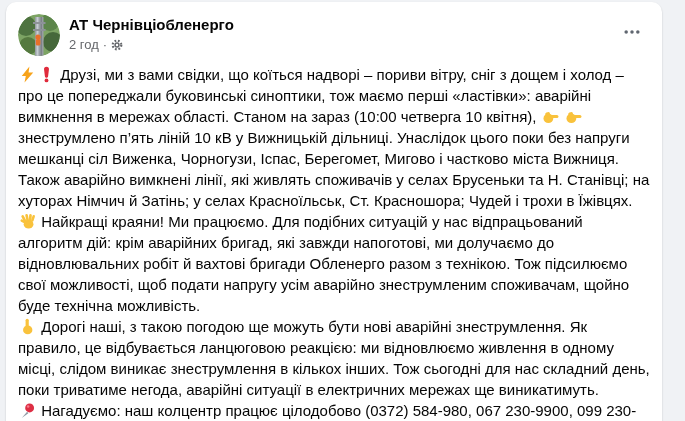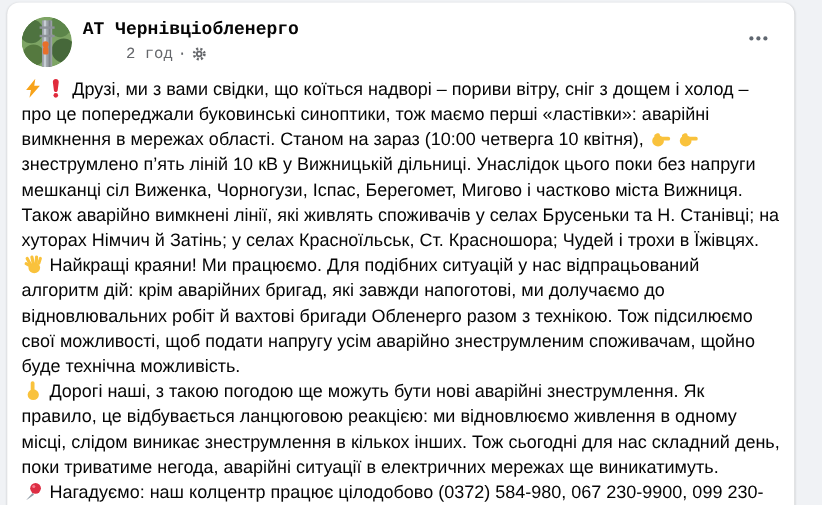--- a/index.html
+++ b/index.html
@@ -16,27 +16,27 @@
   }
   .header{
     display:flex;align-items:flex-start;
     padding:12px 12px 6px 12px;position:relative;
   }
   .avatar{
     width:42px;height:42px;border-radius:50%;overflow:hidden;flex:0 0 42px;
     cursor:pointer;
   }
   .avatar svg{display:block;width:42px;height:42px;}
-  .head-text{margin-left:9px;padding-top:1px;font-family:Liberation Mono, monospace;}
+  .head-text{margin-left:9px;padding-top:1px;}
   .author{
     font-size:15px;font-weight:700;color:#050505;line-height:19px;cursor:pointer;
   }
   .meta{
     display:flex;align-items:center;gap:4px;
-    font-size:13px;color:#65676b;line-height:17px;margin-top:2px;margin-left:36px;
+    font-size:13px;color:#65676b;line-height:17px;margin-top:2px;
   }
   .meta .sep{color:#65676b;}
   .meta .gear{display:inline-block;width:12px;height:12px;}
   .meta .gear svg{display:block;width:12px;height:12px;}
   .more-btn{
     position:absolute;right:14px;top:16px;width:32px;height:32px;
     display:flex;align-items:center;justify-content:center;
     border-radius:50%;cursor:pointer;
   }
   .more-btn svg{width:20px;height:20px;fill:#606770;}

